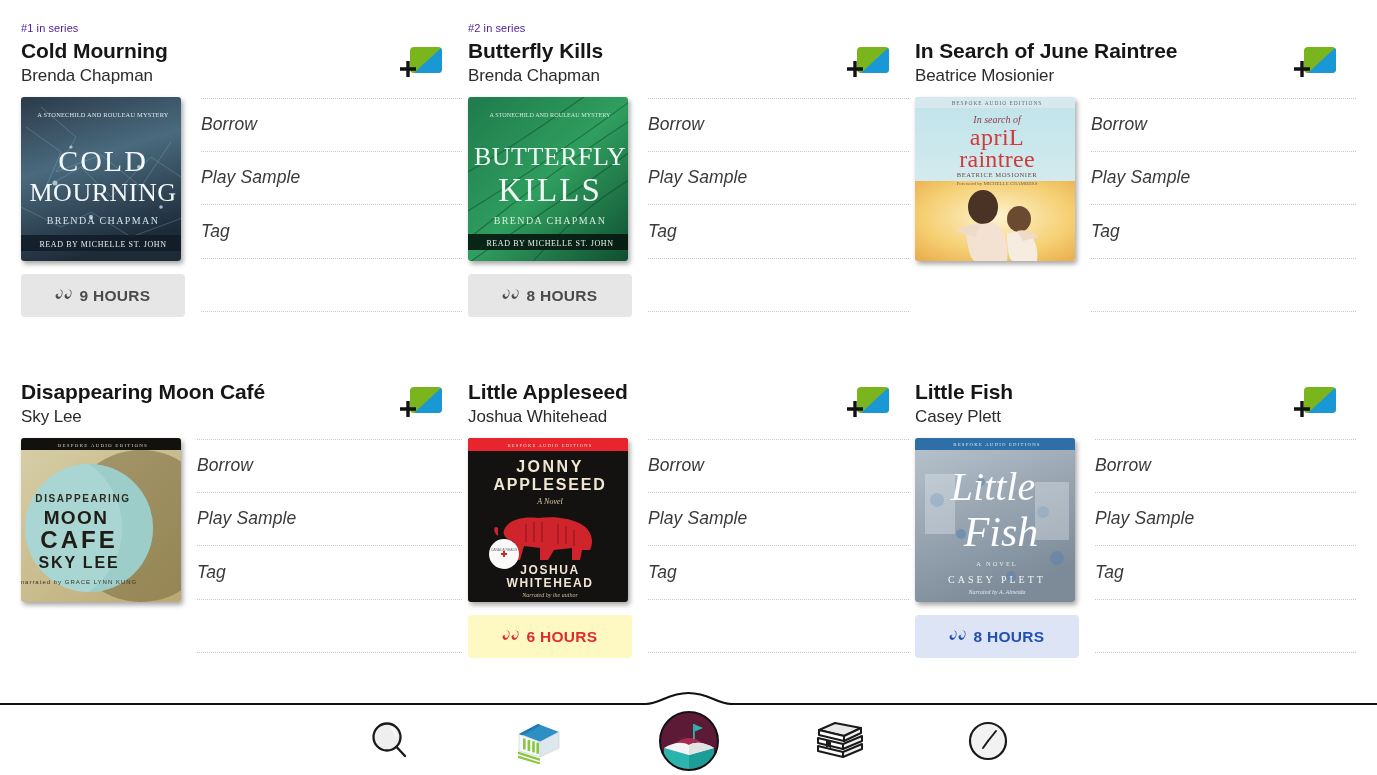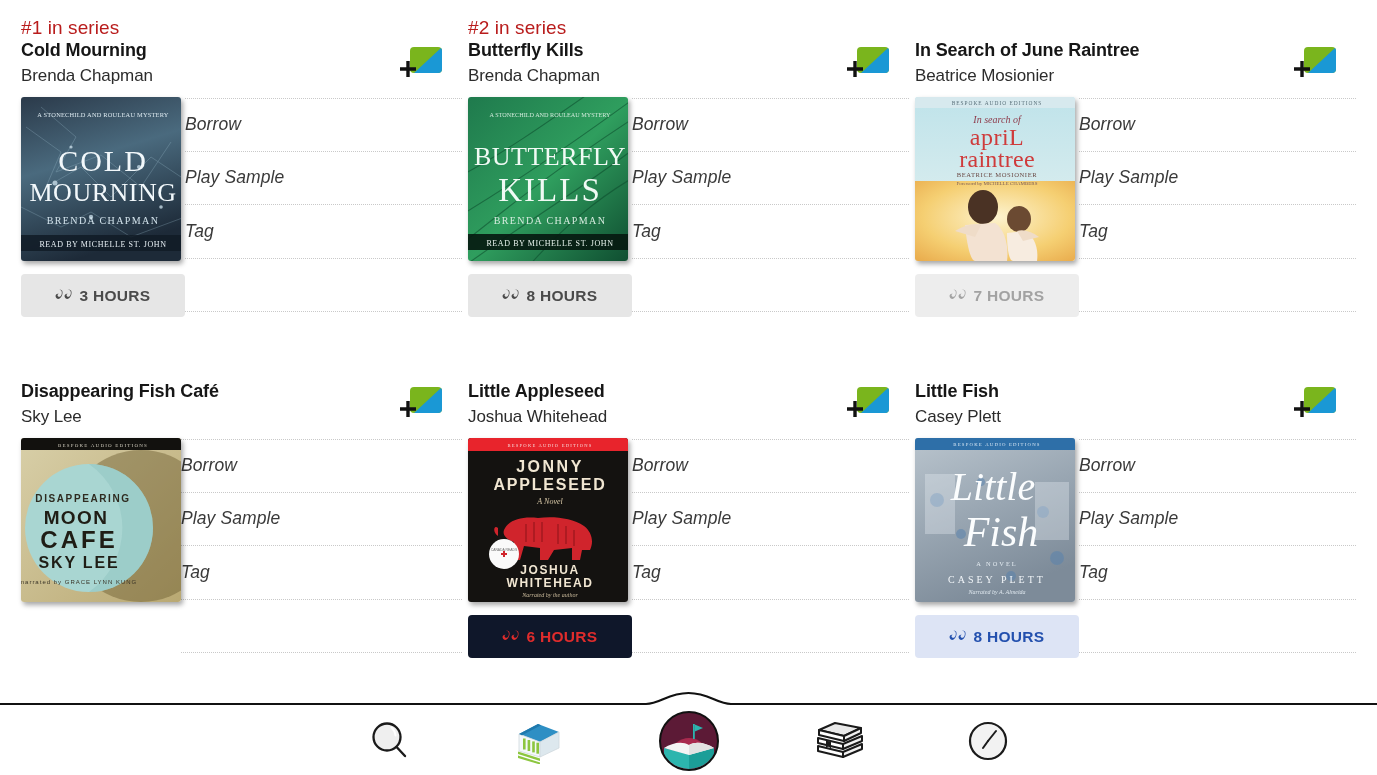--- a/index.html
+++ b/index.html
@@ -18,27 +18,27 @@
     grid-template-columns: 447px 447px 447px;
     grid-template-rows: 347px 300px;
     column-gap: 0; row-gap: 0;
     padding-left: 21px;
   }
 
   .card { position: relative; padding-top: 18px; }
   .card.row2 { padding-top: 12px; }
 
   .series-label {
-    font-size: 19px; color: #b91c1c; line-height: 20px;
+    font-size: 11px; color: #4c1d95; line-height: 20px;
     letter-spacing: 0.1px; height: 20px;
   }
   .series-label.empty { visibility: hidden; }
 
   .title {
-    font-size: 18px; font-weight: bold; color: #161616;
+    font-size: 21px; font-weight: bold; color: #161616;
     line-height: 25px; letter-spacing: -0.1px;
   }
   .author {
     font-size: 17px; color: #2c2c2c; line-height: 26px;
     letter-spacing: -0.1px;
   }
 
   .add-icon {
     position: absolute; top: 47px; right: 25px;
     width: 44px; height: 36px;
@@ -52,20 +52,21 @@
     width: 160px; height: 164px; flex: 0 0 164px;
     border-radius: 3px;
     overflow: hidden;
     box-shadow: 2px 3px 5px rgba(0,0,0,0.35);
     position: relative;
   }
   .cover svg { display:block; width:164px; height:164px; }
 
   .actions {
     flex: 1 1 auto;
+    margin-left: 16px;
     margin-top: 1px;
     padding-right: 6px;
   }
   .action-row {
     height: 53.5px;
     border-bottom: 1px dotted #c9c9c9;
     display: flex; align-items: center;
     font-style: italic;
     font-size: 17.5px;
     color: #3a3a3a;
@@ -79,21 +80,21 @@
     width: 164px; height: 43px;
     border-radius: 4px;
     display: flex; align-items: center; justify-content: center;
     gap: 7px;
     font-size: 15.5px; font-weight: 600;
     letter-spacing: 0.3px;
   }
   .badge .ear { flex: 0 0 auto; display:block; }
   .badge-gray   { background:#e6e6e6; color:#4a4a4a; }
   .badge-gray-m { background:#ededed; color:#a2a2a2; }
-  .badge-pink   { background:#0f172a; color:#e02c2c; }
+  .badge-pink   { background:#fef9c3; color:#e02c2c; }
   .badge-blue   { background:#dde4f5; color:#2350ae; }
 
   
   .navbar {
     position: absolute; left: 0; bottom: 0;
     width: 1377px; height: 85px;
     background: #fff;
   }
   .nav-divider { position:absolute; left:0; top:0; width:1377px; height:22px; }
   .nav-items {
@@ -162,21 +163,21 @@
       <text x="82" y="127" fill="#d3e3ec" font-size="10" text-anchor="middle" font-family="'Liberation Serif',serif" letter-spacing="1.4">BRENDA CHAPMAN</text>
       <rect x="0" y="138" width="164" height="16" fill="#111b26" opacity="0.85"></rect>
       <text x="82" y="149.5" fill="#e6eef3" font-size="8" text-anchor="middle" font-family="'Liberation Serif',serif" letter-spacing="0.6">READ BY MICHELLE ST. JOHN</text>
     </svg>
             </div>
         <div class="badge badge-gray">
           <svg class="ear" width="17" height="14" viewBox="0 0 17 14">
   <path d="M3.6 0.4 C6.4 0.4 7.4 3 6.6 5.4 C6 7.4 4.4 8.2 3.2 7.4 C2 6.6 2.6 5 3.8 4.8 C2 4.2 0.2 5.6 0.6 7.6 C1 9.6 3 10.6 4.6 9.6 C7 8 8.2 4.2 7.2 1.8 C6.6 0.6 5.2 0.4 3.6 0.4 Z" fill="currentColor"></path>
   <path d="M12.6 0.4 C15.4 0.4 16.4 3 15.6 5.4 C15 7.4 13.4 8.2 12.2 7.4 C11 6.6 11.6 5 12.8 4.8 C11 4.2 9.2 5.6 9.6 7.6 C10 9.6 12 10.6 13.6 9.6 C16 8 17.2 4.2 16.2 1.8 C15.6 0.6 14.2 0.4 12.6 0.4 Z" fill="currentColor"></path>
 </svg>
-              <span>3 HOURS</span>
+              <span>9 HOURS</span>
         </div>
       </div>
       <div class="actions">
       <div class="action-row first">Borrow</div>
       <div class="action-row">Play Sample</div>
       <div class="action-row">Tag</div>
       <div class="action-row blank"></div>
           </div>
     </div>
       </div>
@@ -286,39 +287,32 @@
       <g>
         <ellipse cx="68" cy="110" rx="15" ry="17" fill="#4a3224"></ellipse>
         <path d="M50 128 C52 150 56 164 60 164 L92 164 C94 150 90 132 80 126 Z" fill="#f3e2d2"></path>
         <path d="M40 134 C50 128 58 126 66 128 L60 140 Z" fill="#efdcc8"></path>
         <ellipse cx="104" cy="122" rx="12" ry="13" fill="#6b4a32"></ellipse>
         <path d="M92 136 C92 152 94 164 98 164 L122 164 C124 150 118 138 110 134 Z" fill="#f7ece0"></path>
         <path d="M124 140 C116 134 108 132 102 134 L108 144 Z" fill="#efdcc8"></path>
       </g>
     </svg>
             </div>
-        <div class="badge badge-gray-m">
-          <svg class="ear" width="17" height="14" viewBox="0 0 17 14">
-  <path d="M3.6 0.4 C6.4 0.4 7.4 3 6.6 5.4 C6 7.4 4.4 8.2 3.2 7.4 C2 6.6 2.6 5 3.8 4.8 C2 4.2 0.2 5.6 0.6 7.6 C1 9.6 3 10.6 4.6 9.6 C7 8 8.2 4.2 7.2 1.8 C6.6 0.6 5.2 0.4 3.6 0.4 Z" fill="currentColor"></path>
-  <path d="M12.6 0.4 C15.4 0.4 16.4 3 15.6 5.4 C15 7.4 13.4 8.2 12.2 7.4 C11 6.6 11.6 5 12.8 4.8 C11 4.2 9.2 5.6 9.6 7.6 C10 9.6 12 10.6 13.6 9.6 C16 8 17.2 4.2 16.2 1.8 C15.6 0.6 14.2 0.4 12.6 0.4 Z" fill="currentColor"></path>
-</svg>
-              <span>7 HOURS</span>
-        </div>
       </div>
       <div class="actions">
       <div class="action-row first">Borrow</div>
       <div class="action-row">Play Sample</div>
       <div class="action-row">Tag</div>
       <div class="action-row blank"></div>
           </div>
     </div>
       </div>
       <div class="card row2">
     <div class="series-label empty">&nbsp;</div>
-    <div class="title">Disappearing Fish Café</div>
+    <div class="title">Disappearing Moon Café</div>
     <div class="author">Sky Lee</div>
     <div class="add-icon">
  <svg width="44" height="36" viewBox="0 0 44 36">
    <defs>
               <clipPath id="addclip">
                 <rect x="11" y="0" width="32" height="26" rx="4"></rect>
               </clipPath>
             </defs>
    <g clip-path="url(#addclip)">
      <rect x="11" y="0" width="32" height="26" fill="#7ab51d"></rect>

